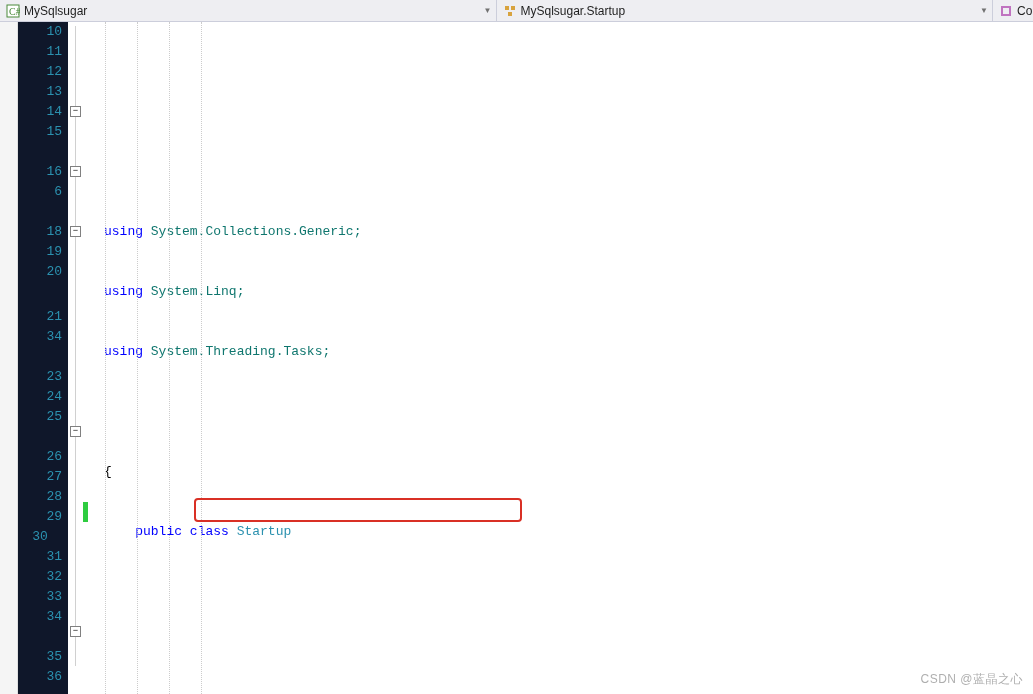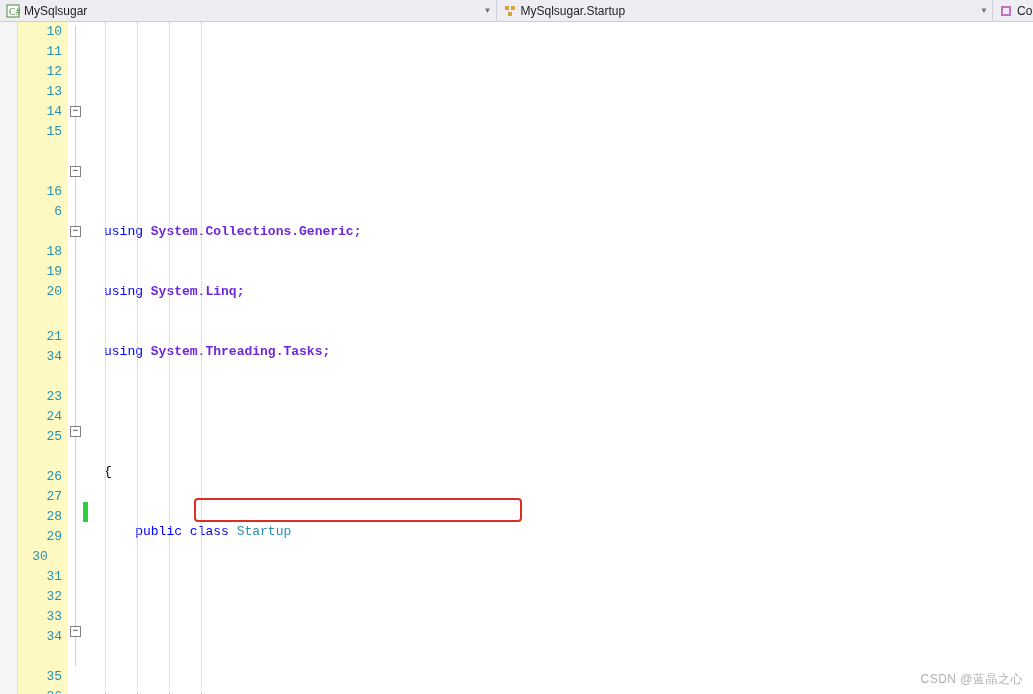--- a/index.html
+++ b/index.html
@@ -42,21 +42,21 @@
     background: #ffffff;
     position: relative;
   }
   .margin-indicator {
     width: 18px;
     background: #f5f5f5;
     border-right: 1px solid #e0e0e0;
   }
   .gutter {
     width: 50px;
-    background: #fef9c3;
+    background: #0f172a;
     text-align: right;
     padding-right: 6px;
     color: #2b91af;
     font-size: 13px;
     line-height: 20px;
     user-select: none;
   }
   .outline-col {
     width: 36px;
     background: #ffffff;
@@ -78,21 +78,21 @@
   }
   .outline-line {
     position:absolute; left:7px; width:1px; background:#d0d0d0;
   }
   .green-bar {
     position:absolute; left:15px; width:5px; background:#2ecc40;
   }
   .kw { color:#0000ff; }
   .type { color:#2b91af; }
   .plain { color:#000000; }
-  .gray { color:#6d28d9;font-weight:bold; }
+  .gray { color:#0f766e; }
   .highlight-box {
     position:absolute; border:2px solid #d93025; border-radius:4px;
     pointer-events:none;
   }
   .faded-row {
     position:absolute; left:0; right:0; height:20px;
     background: linear-gradient(#f3efe6,#f3efe6);
     opacity:0.6;
     z-index:-1;
     border-top:1px solid #d8d0b8;
@@ -144,21 +144,21 @@
   <div class="margin-indicator"></div>
 
   <div class="gutter" id="gutter">
       <div style="height: 20px;">10</div>
       <div style="height: 20px;">11</div>
       <div style="height: 20px;">12</div>
       <div style="height: 20px;">13</div>
       <div style="height: 20px;">14</div>
       <div style="height: 20px;">15</div>
       <div style="height: 20px;"></div>
-      <div style="height: 20px; margin-top: 20px;">16</div>
+      <div style="height: 20px;">16</div>
       <div style="height: 20px;">6</div>
       <div style="height: 20px;"></div>
       <div style="height: 20px;">18</div>
       <div style="height: 20px;">19</div>
       <div style="height: 20px;">20</div>
       <div style="height: 20px; margin-top: 25px;">21</div>
       <div style="height: 20px;">34</div>
       <div style="height: 20px;"></div>
       <div style="height: 20px;">23</div>
       <div style="height: 20px;">24</div>

